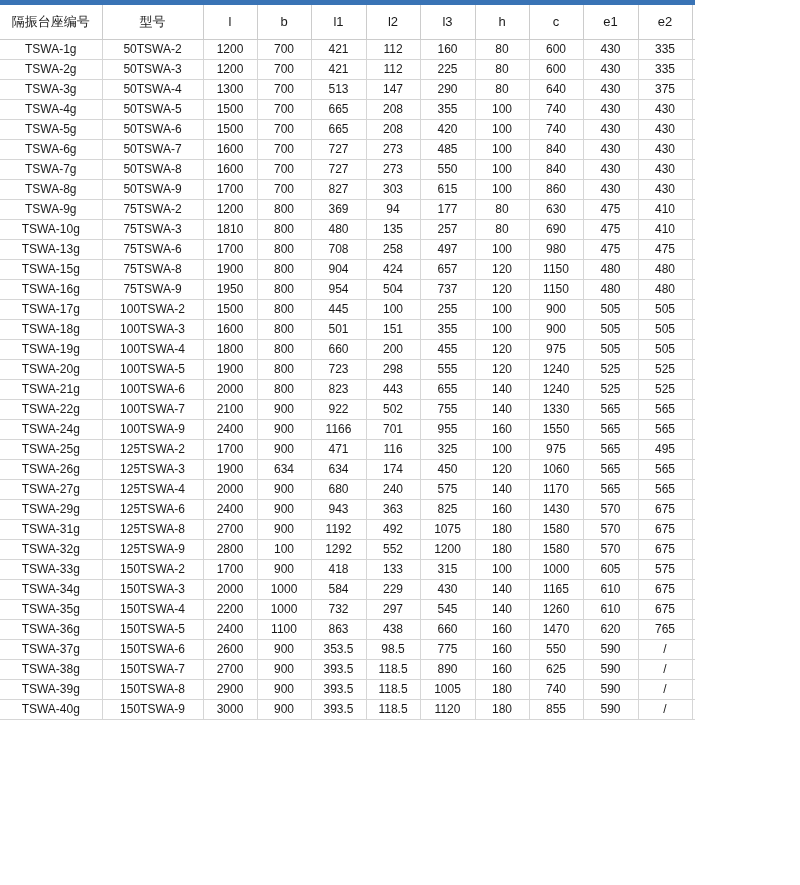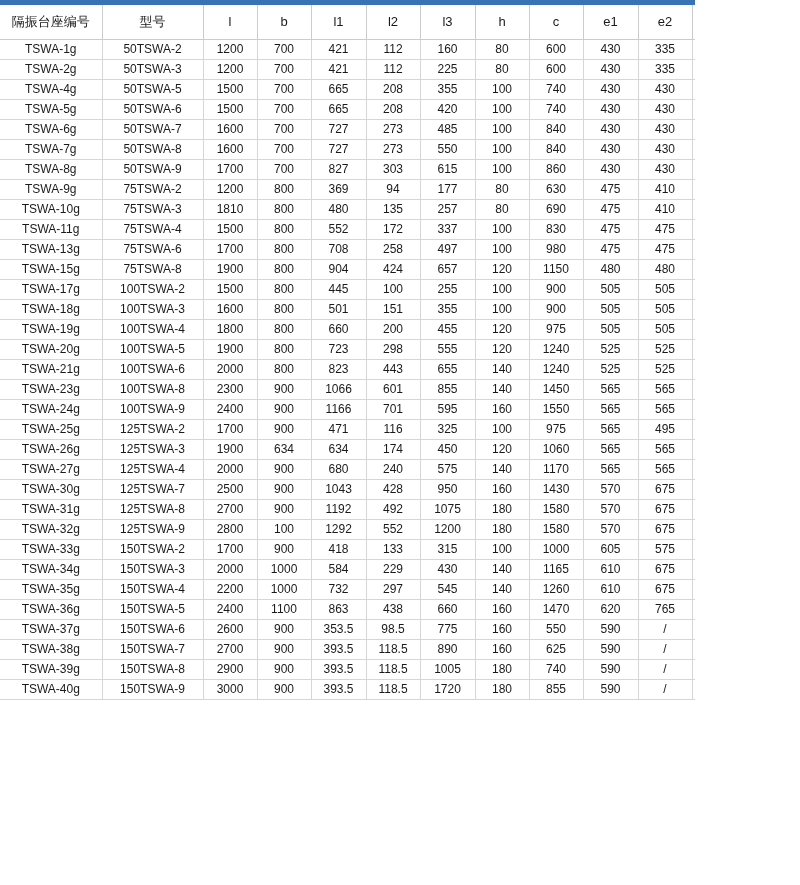--- a/index.html
+++ b/index.html
@@ -108,20 +108,34 @@
           <td>421</td>
           <td>112</td>
           <td>225</td>
           <td>80</td>
           <td>600</td>
           <td>430</td>
           <td>335</td>
           <td>8</td>
         </tr>
         <tr>
+          <td>TSWA-3g</td>
+          <td>50TSWA-4</td>
+          <td>1300</td>
+          <td>700</td>
+          <td>513</td>
+          <td>147</td>
+          <td>290</td>
+          <td>80</td>
+          <td>640</td>
+          <td>430</td>
+          <td>375</td>
+          <td>8</td>
+        </tr>
+        <tr>
           <td>TSWA-4g</td>
           <td>50TSWA-5</td>
           <td>1500</td>
           <td>700</td>
           <td>665</td>
           <td>208</td>
           <td>355</td>
           <td>100</td>
           <td>740</td>
           <td>430</td>
@@ -206,34 +220,20 @@
           <td>480</td>
           <td>135</td>
           <td>257</td>
           <td>80</td>
           <td>690</td>
           <td>475</td>
           <td>410</td>
           <td>8</td>
         </tr>
         <tr>
-          <td>TSWA-11g</td>
-          <td>75TSWA-4</td>
-          <td>1500</td>
-          <td>800</td>
-          <td>552</td>
-          <td>172</td>
-          <td>337</td>
-          <td>100</td>
-          <td>830</td>
-          <td>475</td>
-          <td>475</td>
-          <td>8</td>
-        </tr>
-        <tr>
           <td>TSWA-13g</td>
           <td>75TSWA-6</td>
           <td>1700</td>
           <td>800</td>
           <td>708</td>
           <td>258</td>
           <td>497</td>
           <td>100</td>
           <td>980</td>
           <td>475</td>
@@ -248,20 +248,34 @@
           <td>904</td>
           <td>424</td>
           <td>657</td>
           <td>120</td>
           <td>1150</td>
           <td>480</td>
           <td>480</td>
           <td>8</td>
         </tr>
         <tr>
+          <td>TSWA-16g</td>
+          <td>75TSWA-9</td>
+          <td>1950</td>
+          <td>800</td>
+          <td>954</td>
+          <td>504</td>
+          <td>737</td>
+          <td>120</td>
+          <td>1150</td>
+          <td>480</td>
+          <td>480</td>
+          <td>8</td>
+        </tr>
+        <tr>
           <td>TSWA-17g</td>
           <td>100TSWA-2</td>
           <td>1500</td>
           <td>800</td>
           <td>445</td>
           <td>100</td>
           <td>255</td>
           <td>100</td>
           <td>900</td>
           <td>505</td>
@@ -318,41 +332,41 @@
           <td>823</td>
           <td>443</td>
           <td>655</td>
           <td>140</td>
           <td>1240</td>
           <td>525</td>
           <td>525</td>
           <td>8</td>
         </tr>
         <tr>
-          <td>TSWA-23g</td>
-          <td>100TSWA-8</td>
-          <td>2300</td>
-          <td>900</td>
-          <td>1066</td>
-          <td>601</td>
-          <td>855</td>
+          <td>TSWA-22g</td>
+          <td>100TSWA-7</td>
+          <td>2100</td>
+          <td>900</td>
+          <td>922</td>
+          <td>502</td>
+          <td>755</td>
           <td>140</td>
-          <td>1450</td>
+          <td>1330</td>
           <td>565</td>
           <td>565</td>
           <td>8</td>
         </tr>
         <tr>
           <td>TSWA-24g</td>
           <td>100TSWA-9</td>
           <td>2400</td>
           <td>900</td>
           <td>1166</td>
           <td>701</td>
-          <td>595</td>
+          <td>955</td>
           <td>160</td>
           <td>1550</td>
           <td>565</td>
           <td>565</td>
           <td>8</td>
         </tr>
         <tr>
           <td>TSWA-25g</td>
           <td>125TSWA-2</td>
           <td>1700</td>
@@ -388,27 +402,27 @@
           <td>680</td>
           <td>240</td>
           <td>575</td>
           <td>140</td>
           <td>1170</td>
           <td>565</td>
           <td>565</td>
           <td>8</td>
         </tr>
         <tr>
-          <td>TSWA-30g</td>
-          <td>125TSWA-7</td>
-          <td>2500</td>
-          <td>900</td>
-          <td>1043</td>
-          <td>428</td>
-          <td>950</td>
+          <td>TSWA-29g</td>
+          <td>125TSWA-6</td>
+          <td>2400</td>
+          <td>900</td>
+          <td>943</td>
+          <td>363</td>
+          <td>825</td>
           <td>160</td>
           <td>1430</td>
           <td>570</td>
           <td>675</td>
           <td>8</td>
         </tr>
         <tr>
           <td>TSWA-31g</td>
           <td>125TSWA-8</td>
           <td>2700</td>
@@ -534,21 +548,21 @@
           <td>/</td>
           <td>8</td>
         </tr>
         <tr>
           <td>TSWA-40g</td>
           <td>150TSWA-9</td>
           <td>3000</td>
           <td>900</td>
           <td>393.5</td>
           <td>118.5</td>
-          <td>1720</td>
+          <td>1120</td>
           <td>180</td>
           <td>855</td>
           <td>590</td>
           <td>/</td>
           <td>8</td>
         </tr>
       </tbody>
   </table>
 </div>
 

